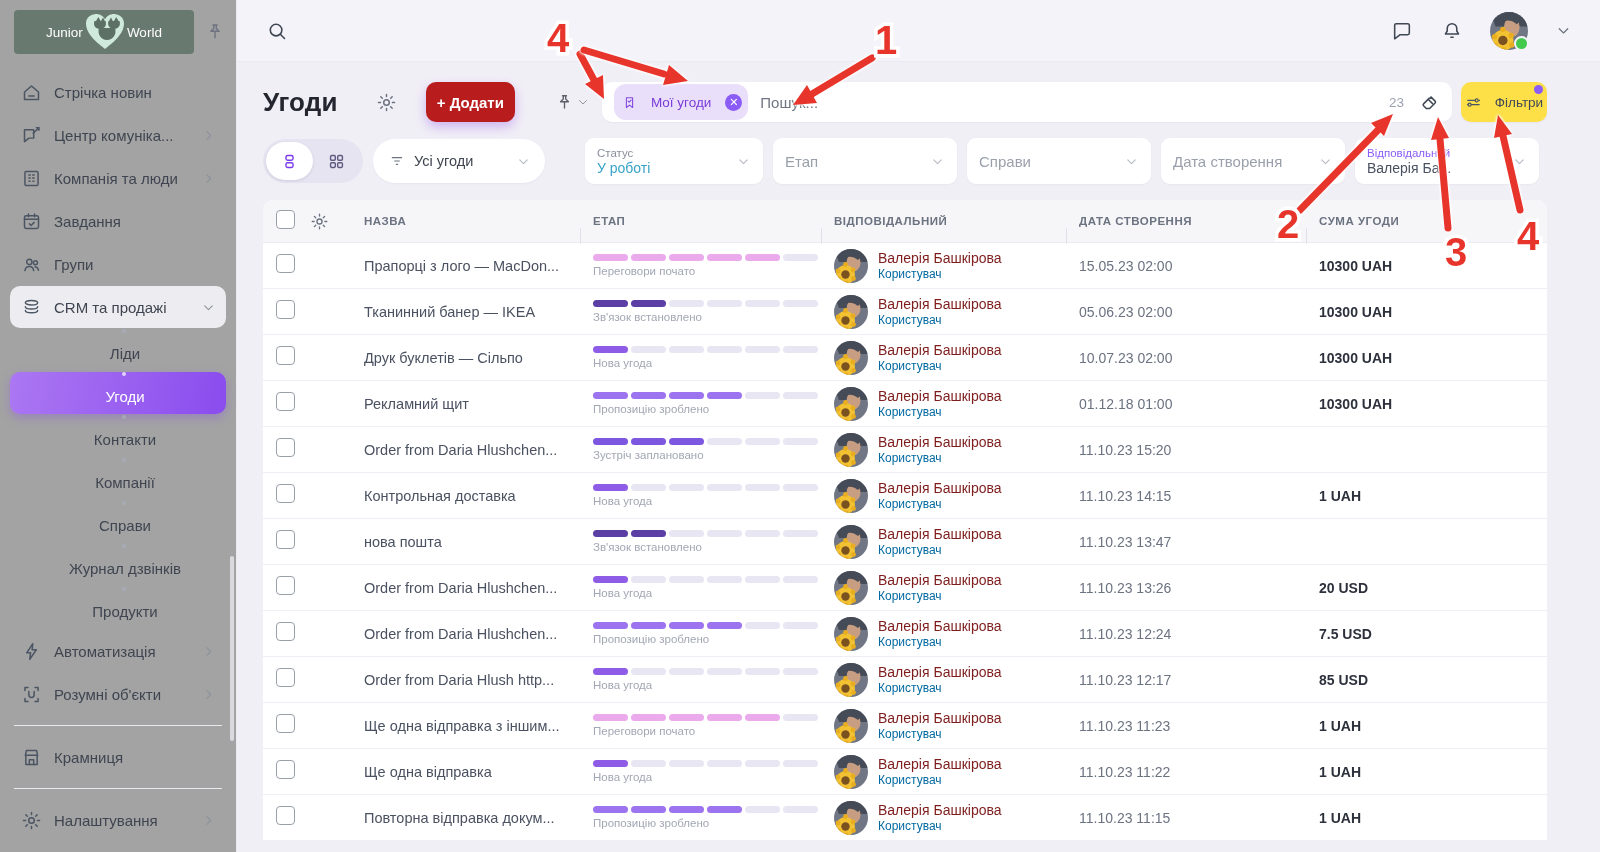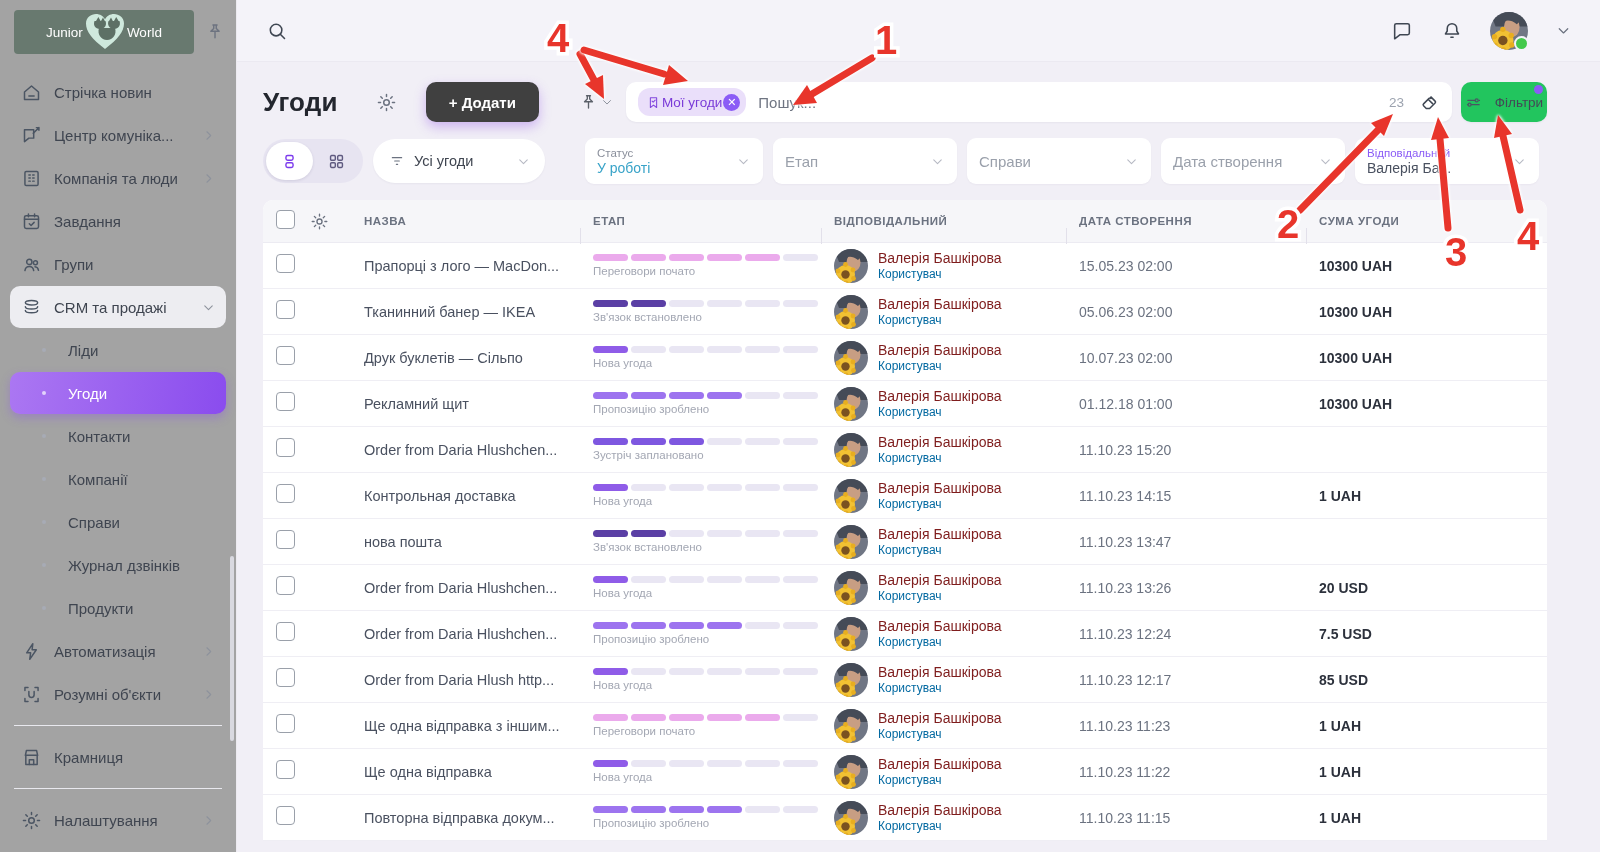--- a/index.html
+++ b/index.html
@@ -14,21 +14,21 @@
   .logo-row{height:64px;display:flex;align-items:center;padding:0 10px 0 14px;gap:10px;}
   .logo-box{flex:0 0 180px;height:44px;background:#68796f;border-radius:4px;display:flex;align-items:center;justify-content:center;gap:2px;color:#fff;font-size:13.5px;}
   .logo-heart{width:44px;height:40px;margin:0 -2px;}
   .logo-pin{color:#6d7380;width:22px;height:22px;}
   .logo-pin svg{width:20px;height:20px;}
   .sb-nav{padding:6px 0 0 0;}
   .sb-item{height:42px;margin:1px 10px;border-radius:10px;padding:0 10px;display:flex;align-items:center;gap:12px;font-size:15px;color:#3f4550;cursor:pointer;}
   .sb-item .sb-icon{width:22px;height:22px;color:#4b5563;flex:0 0 22px;}
   .sb-item .sb-icon svg{width:21px;height:21px;}
   .sb-item.parent{background:#ededf1;}
-  .sb-item.sub{padding-left:24px;}
+  .sb-item.sub{padding-left:24px;flex-direction:column;}
   .sb-item .dot{width:4px;height:4px;border-radius:50%;background:#a7abb5;margin:0 10px 0 8px;flex:0 0 4px;}
   .sb-item.active{background:linear-gradient(100deg,#ab77f2,#8a4cee);color:#fff;box-shadow:0 4px 10px rgba(138,76,238,.35);}
   .sb-item.active .dot{background:#e2d3fb;}
   .sb-chev{margin-left:auto;color:#8d929c;width:16px;height:16px;}
   .sb-chev svg{width:15px;height:15px;}
   .sb-divider{height:1px;background:#e8e8ee;margin:10px 14px;}
   .sb-scroll{position:absolute;right:2px;top:556px;width:4px;height:185px;border-radius:2px;background:#d9d9e0;}
 
   
   .main{flex:1;display:flex;flex-direction:column;min-width:0;}
@@ -45,35 +45,35 @@
   .tb-chev{color:#6b7280;width:18px;height:18px;cursor:pointer}
   .tb-chev svg{width:17px;height:17px}
 
   .content{flex:1;padding:14px 53px 0 26px;box-sizing:border-box;}
 
   
   .page-header{display:flex;align-items:center;height:52px;}
   .page-title{font-size:26px;font-weight:700;color:#23262e;letter-spacing:.2px;}
   .ph-gear{margin-left:38px;color:#6b7280;width:22px;height:22px;cursor:pointer}
   .ph-gear svg{width:21px;height:21px}
-  .add-btn{margin-left:28px;height:40px;padding:0 23px;border:none;border-radius:10px;background:#404040;color:#fff;font-size:15px;font-weight:600;font-family:inherit;cursor:pointer;box-shadow:0 5px 12px rgba(138,70,229,.35);}
+  .add-btn{margin-left:28px;height:40px;padding:0 11px;border:none;border-radius:10px;background:#b91c1c;color:#fff;font-size:15px;font-weight:600;font-family:inherit;cursor:pointer;box-shadow:0 5px 12px rgba(138,70,229,.35);}
   .pin-drop{margin-left:40px;display:flex;align-items:center;gap:2px;color:#5b6069;cursor:pointer}
   .pin-drop .p1 svg{width:19px;height:19px}
   .pin-drop .p2{color:#8d929c}
   .pin-drop .p2 svg{width:14px;height:14px}
   .searchbar{margin-left:12px;flex:1;height:40px;background:#fff;border-radius:10px;display:flex;align-items:center;padding:0 12px;box-sizing:border-box;box-shadow:0 1px 2px rgba(40,35,80,.05);}
-  .chip{display:flex;align-items:center;gap:1px;background:#eadffa;border-radius:12px;height:28px;padding:0 6px 0 8px;color:#7a3bd8;font-size:13.5px;cursor:pointer}
+  .chip{display:flex;align-items:center;gap:14px;background:#eadffa;border-radius:12px;height:36px;padding:0 6px 0 8px;color:#7a3bd8;font-size:13.5px;cursor:pointer}
   .chip .bm{width:15px;height:15px;color:#8247dd}
   .chip .bm svg{width:15px;height:15px}
   .chip-x{width:17px;height:17px;border-radius:50%;background:#8b5cf6;color:#fff;font-size:11px;line-height:17px;text-align:center;font-weight:700;cursor:pointer}
   .search-ph{margin-left:12px;color:#6f7582;font-size:15px;flex:1;cursor:text}
   .search-count{color:#9ca3af;font-size:13.5px;margin-right:14px;}
   .eraser{color:#3f4753;width:22px;height:22px;cursor:pointer}
   .eraser svg{width:21px;height:21px}
-  .filters-btn{position:relative;margin-left:9px;height:40px;flex:0 0 86px;background:#22c55e;border-radius:10px;display:flex;align-items:center;justify-content:center;gap:13px;color:#434956;font-size:13.5px;cursor:pointer;box-shadow:0 1px 2px rgba(40,35,80,.05);}
+  .filters-btn{position:relative;margin-left:9px;height:40px;flex:0 0 86px;background:#fde047;border-radius:10px;display:flex;align-items:center;justify-content:center;gap:13px;color:#434956;font-size:13.5px;cursor:pointer;box-shadow:0 1px 2px rgba(40,35,80,.05);}
   .filters-btn .fi{width:17px;height:17px;color:#4b5563}
   .filters-btn .fi svg{width:17px;height:17px}
   .filters-dot{position:absolute;top:3px;right:4px;width:9px;height:9px;border-radius:50%;background:#8b5cf6;}
 
   
   .filter-row{display:flex;align-items:center;margin-top:9px;height:48px;}
   .view-toggle{flex:0 0 auto;height:44px;background:#e7e4f1;border-radius:22px;display:flex;align-items:center;padding:3px;box-sizing:border-box;}
   .vt-btn{width:47px;height:38px;border-radius:19px;display:flex;align-items:center;justify-content:center;cursor:pointer;color:#5f5a80;}
   .vt-btn svg{width:19px;height:19px}
   .vt-btn.on{background:#fff;color:#7c3aed;box-shadow:0 1px 3px rgba(40,35,80,.12);}

